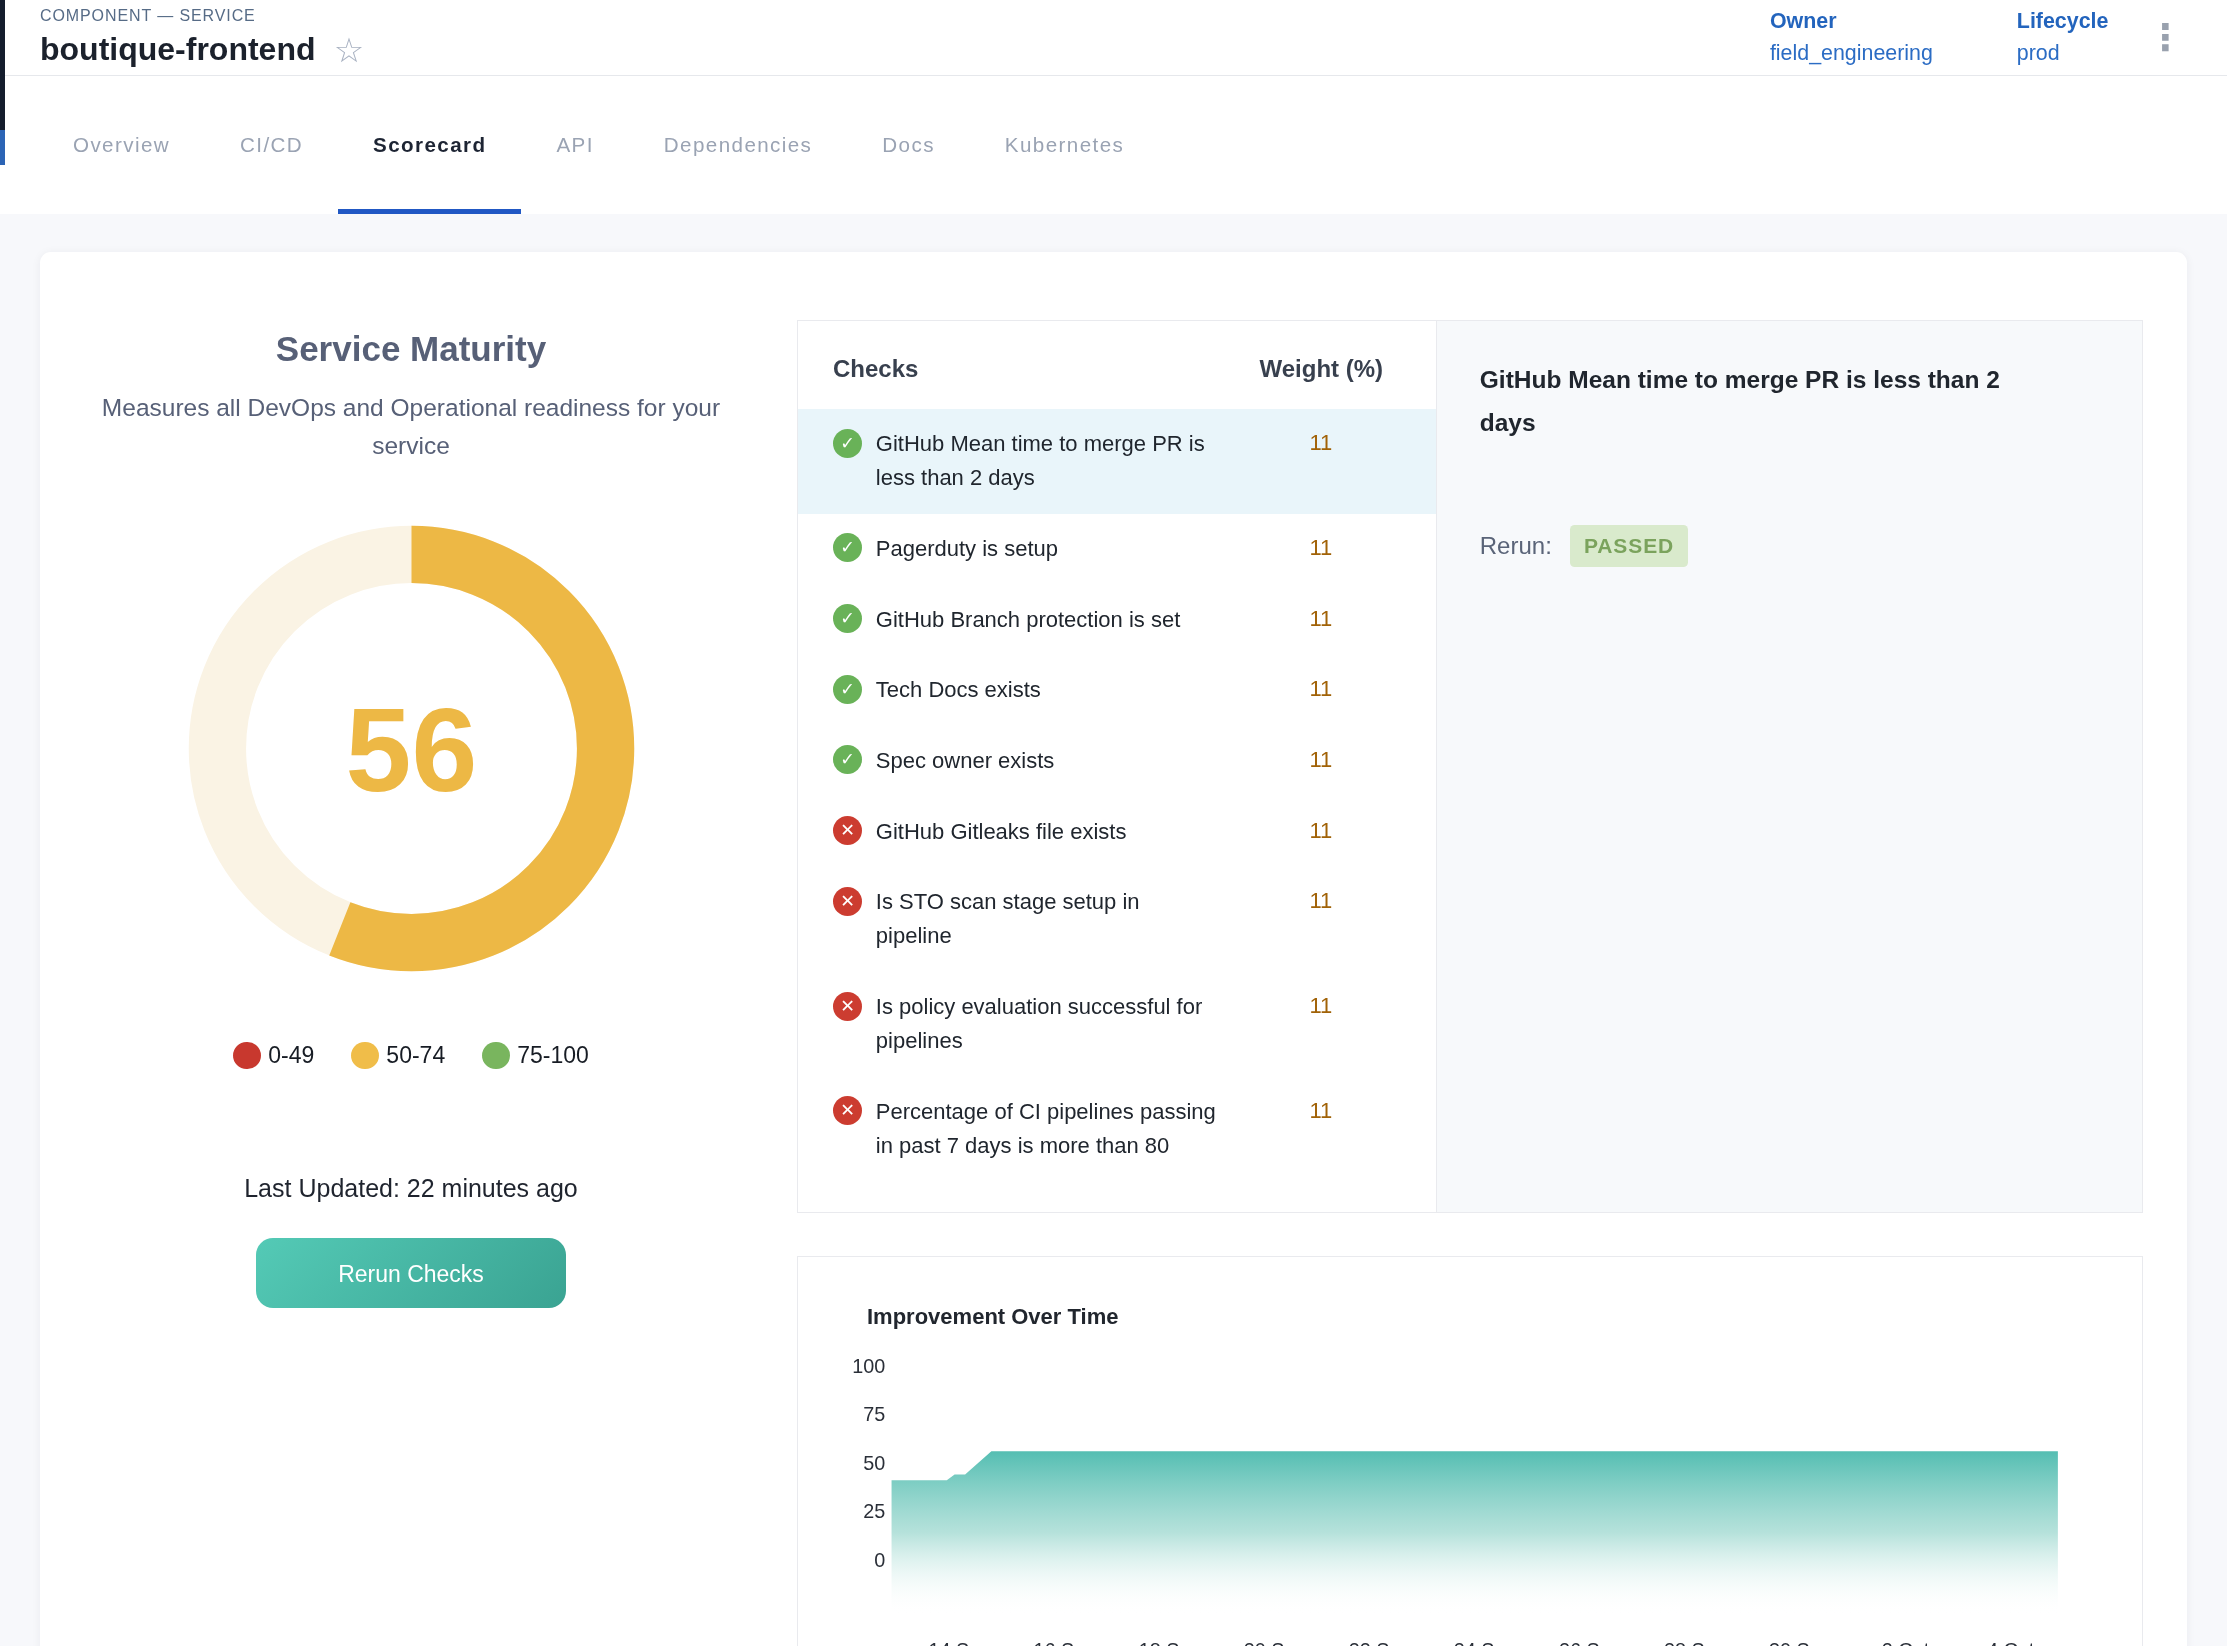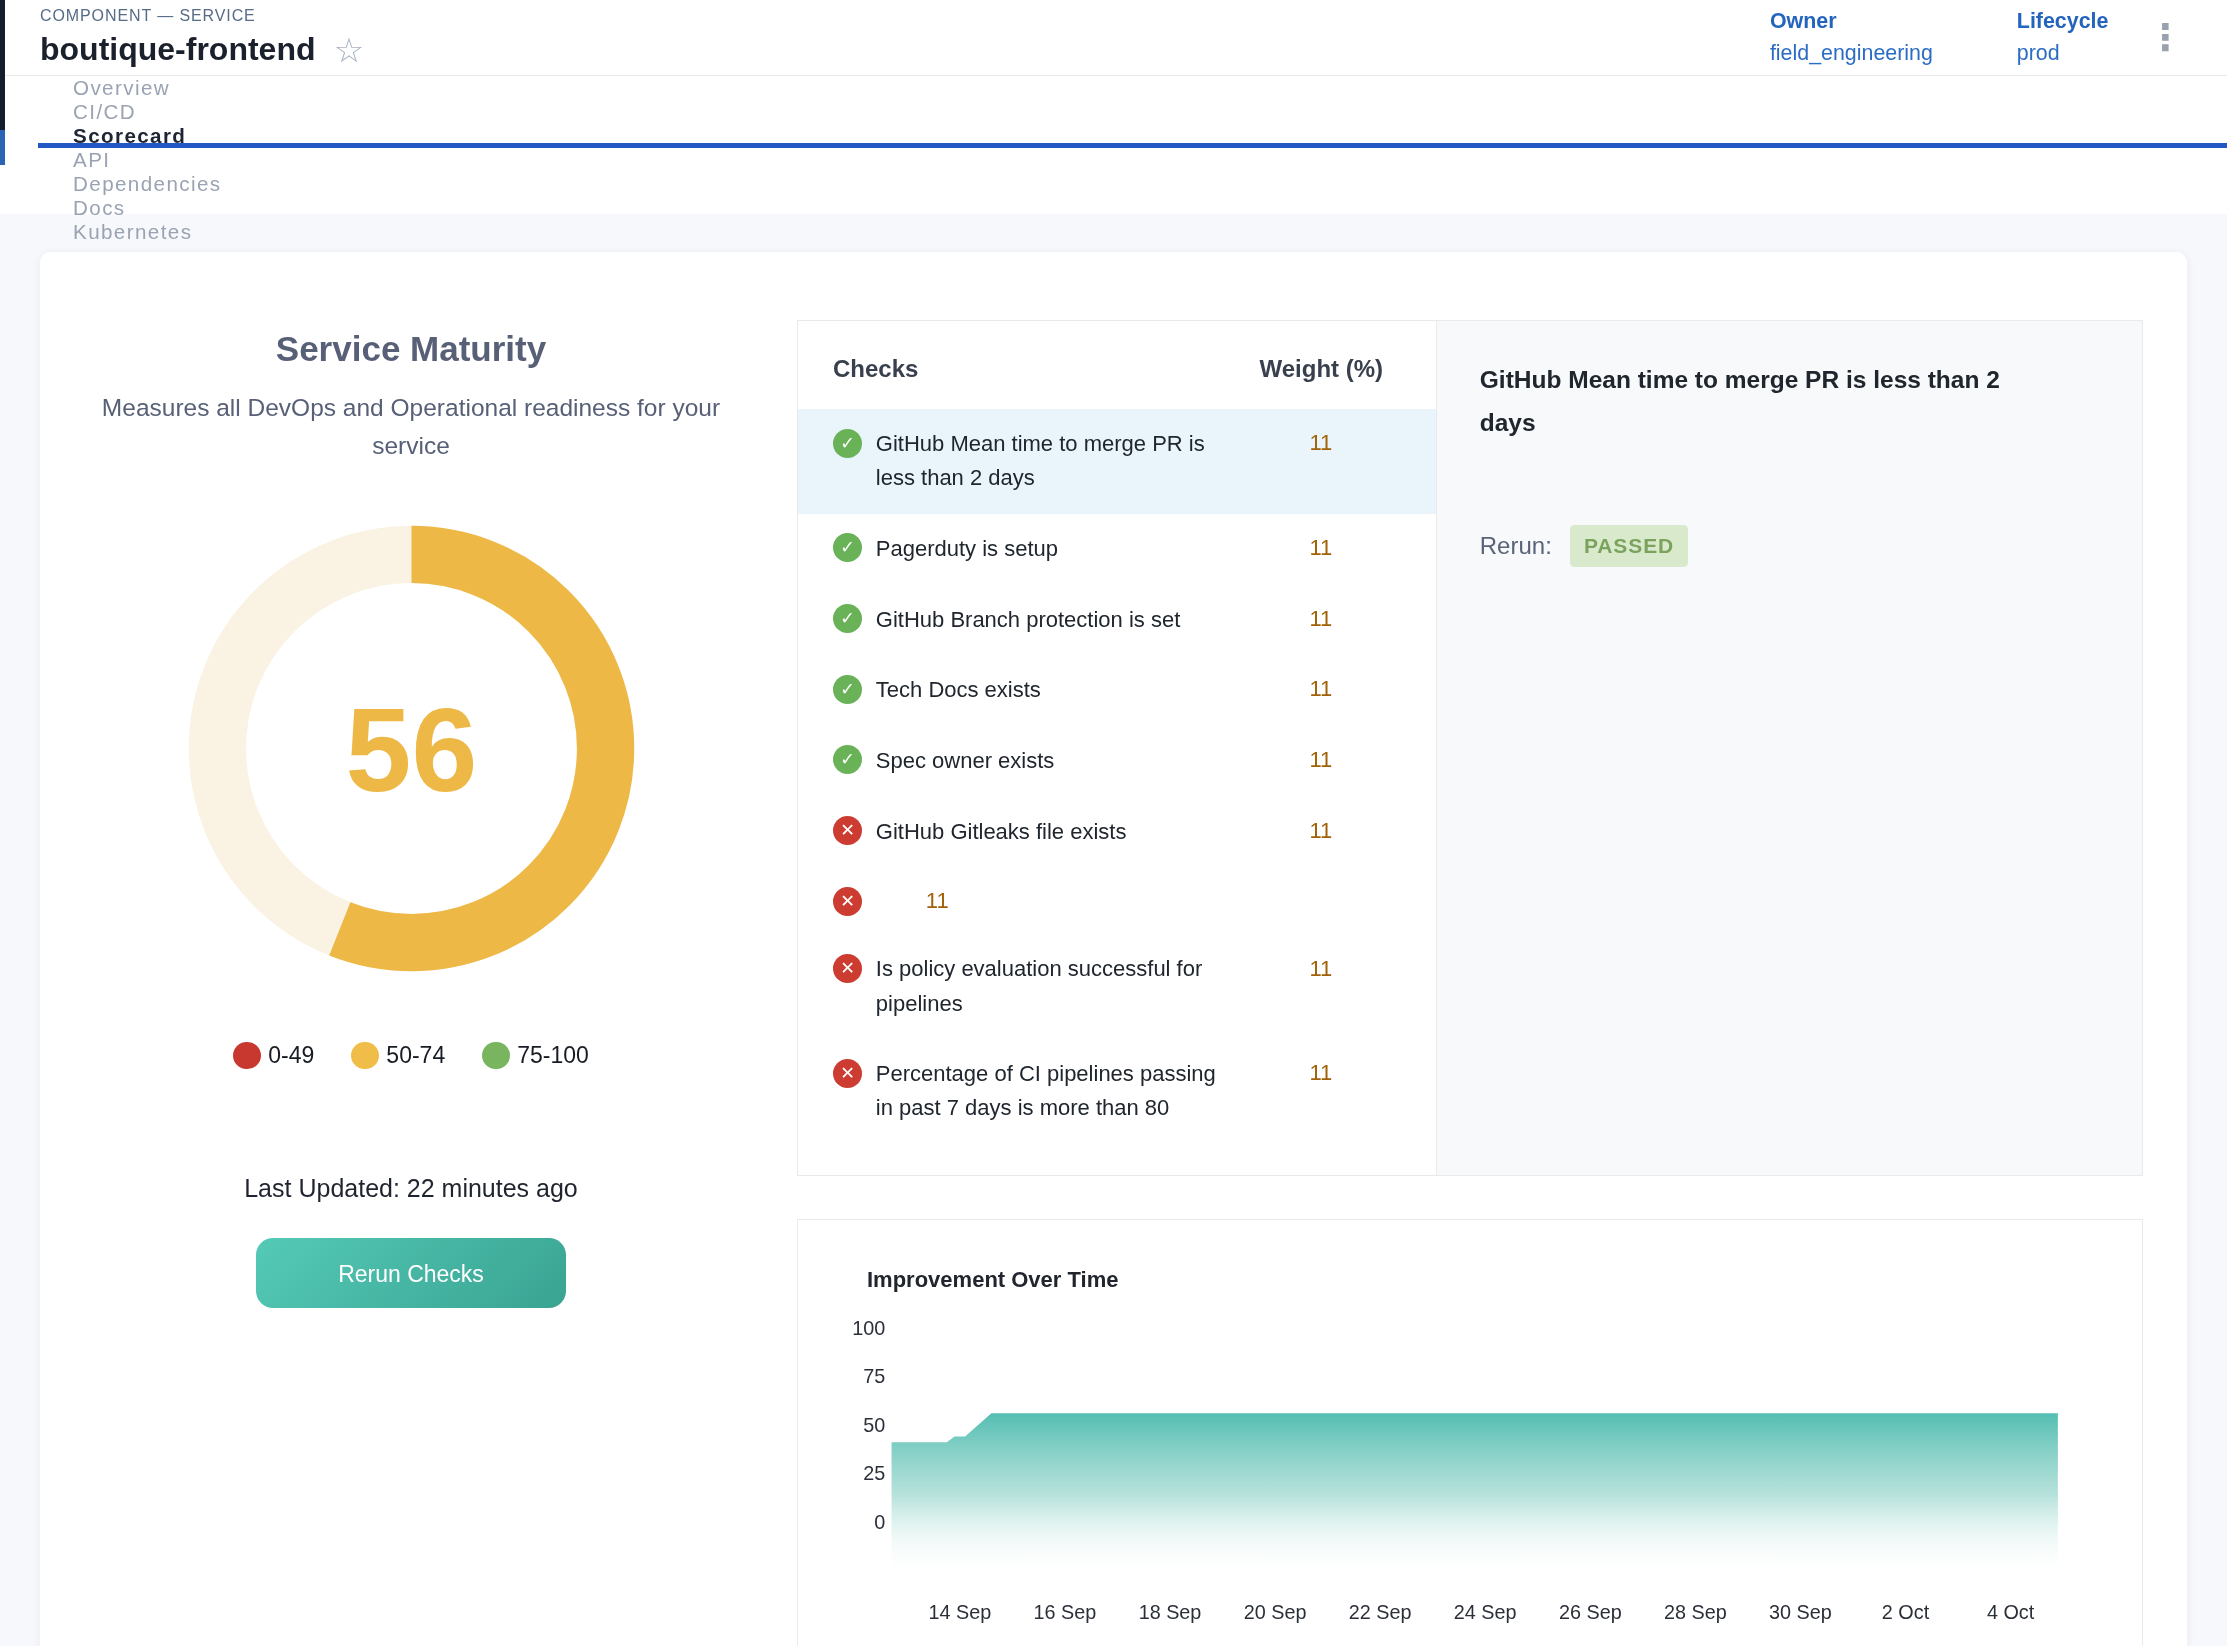--- a/index.html
+++ b/index.html
@@ -19,21 +19,21 @@
   .title-row{display:flex;align-items:center;margin-top:6.1px;}
   .page-title{font-size:32px;font-weight:700;color:#1b212c;}
   .star{font-size:34px;color:#a9b2c2;margin-left:18.3px;line-height:1;cursor:pointer;}
   .top-spacer{flex:1;}
   .meta-block{margin-right:84px;}
   .meta-label{font-size:21.4px;font-weight:700;color:#2364bd;}
   .meta-value{font-size:21.4px;color:#2b6cc4;margin-top:6.1px;}
   .kebab{font-size:37px;color:#99a1ae;font-weight:700;margin-left:7.6px;cursor:pointer;line-height:1;}
 
   
-  .tabbar{height:138px;background:#ffffff;display:flex;align-items:stretch;padding-left:38px;flex-direction:column;}
+  .tabbar{height:138px;background:#ffffff;display:flex;align-items:stretch;padding-left:38px;}
   .tab{position:relative;display:flex;align-items:center;padding:0 35px;cursor:pointer;}
   .tab span{font-size:20.6px;letter-spacing:1.4px;color:#9aa3b3;font-weight:500;}
   .tab.active span{color:#1d2433;font-weight:700;}
   .tab.active::after{content:"";position:absolute;left:0;right:0;bottom:0;height:5.4px;background:#2158c4;}
 
   
   .content{padding:38px 40px 0 40px;box-sizing:border-box;}
   .card{background:#ffffff;border-radius:10.7px;box-shadow:0 1.5px 9.2px rgba(31,41,55,.06);
     display:flex;padding:54px 44px 92px 23px;box-sizing:border-box;}
 
@@ -200,20 +200,21 @@
                 <span class="crow-label">Spec owner exists</span>
                 <span class="crow-weight">11</span>
               </div>
               <div class="crow">
                 <span class="cicon failed">✕</span>
                 <span class="crow-label">GitHub Gitleaks file exists</span>
                 <span class="crow-weight">11</span>
               </div>
               <div class="crow">
                 <span class="cicon failed">✕</span>
+                <span class="crow-label">Is STO scan stage setup in pipeline</span>
                 <span class="crow-weight">11</span>
               </div>
               <div class="crow">
                 <span class="cicon failed">✕</span>
                 <span class="crow-label">Is policy evaluation successful for pipelines</span>
                 <span class="crow-weight">11</span>
               </div>
               <div class="crow">
                 <span class="cicon failed">✕</span>
                 <span class="crow-label">Percentage of CI pipelines passing in past 7 days is more than 80</span>

